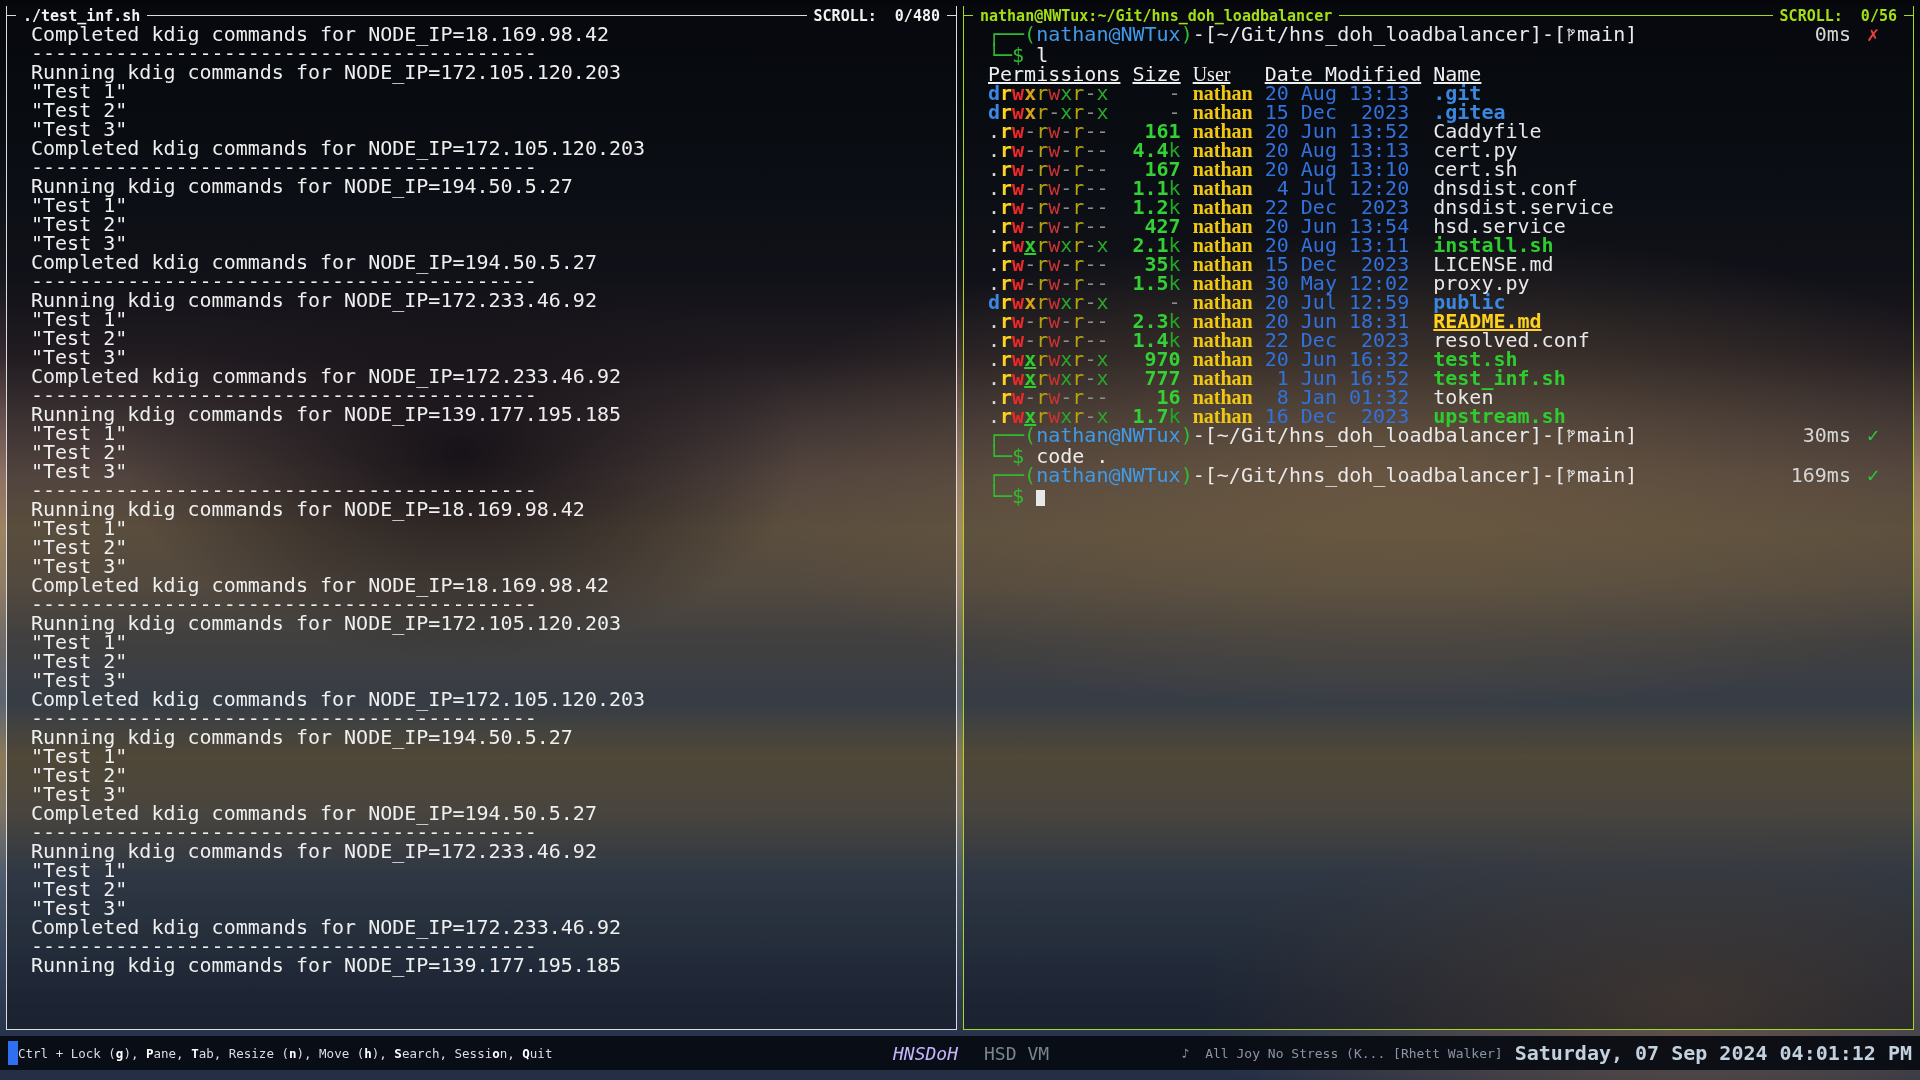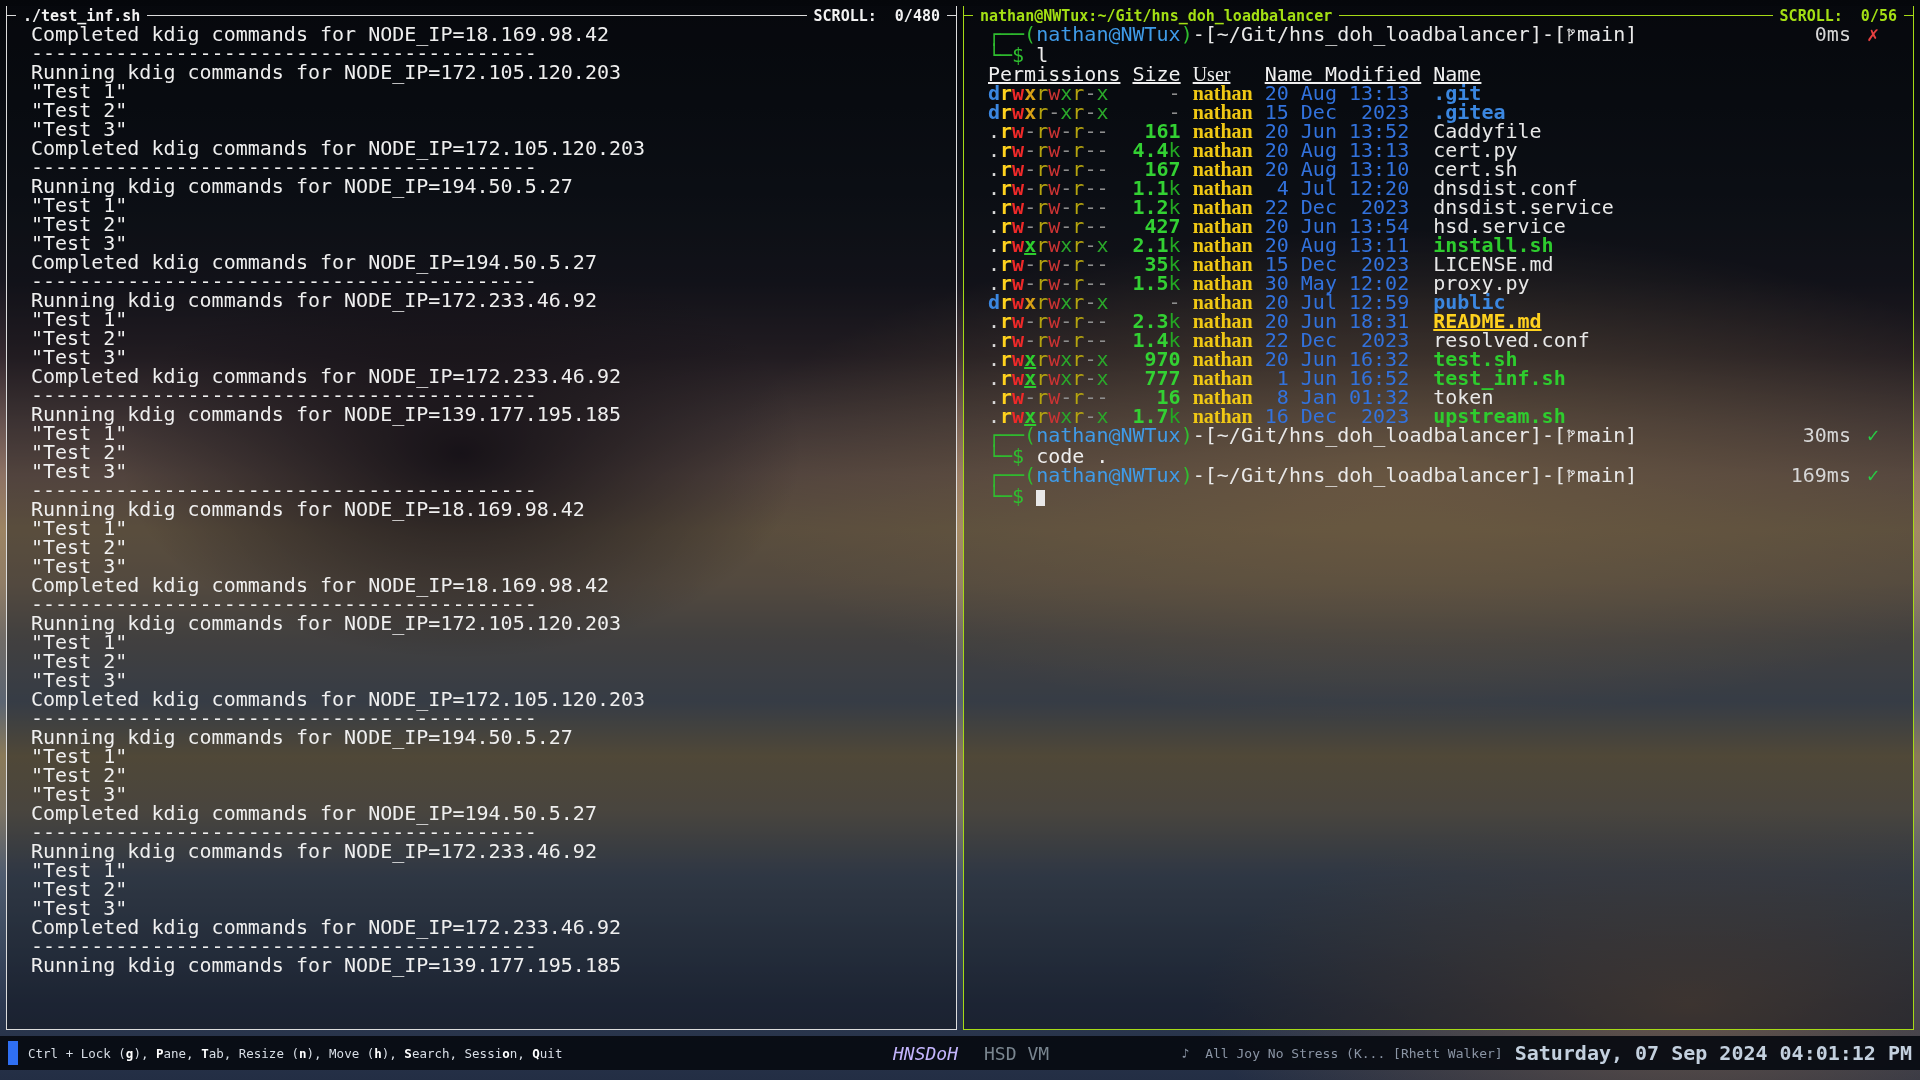--- a/index.html
+++ b/index.html
@@ -68,21 +68,21 @@
   .pm-uw{ color:#ef2929; font-weight:bold; }
   .pm-uxd{ color:#d7a016; font-weight:bold; }
   .pm-uxe{ color:#2ecc2e; font-weight:bold; text-decoration:underline; }
   .pm-gr{ color:#b5a40f; }
   .pm-gw{ color:#cc3333; }
   .pm-gx{ color:#2aa82a; }
 
   
   .statusbar{ position:relative; flex:none; height:34px; margin-top:6px; background:rgba(8,11,17,0.93); }
   .screen::after{ content:""; }
-  .sb-left{ position:absolute; left:8px; top:50%; transform:translateY(-50%); display:flex; align-items:center; gap:10px; }
+  .sb-left{ position:absolute; left:8px; top:50%; transform:translateY(-50%); display:flex; align-items:center; }
   .sb-block{ width:10px; height:24px; background:#2f6ff2; }
   .hints{ font-size:12.5px; color:#d8dee6; white-space:pre; }
   .hints b{ color:#ffffff; }
   .sb-tabs{ position:absolute; left:893px; top:50%; transform:translateY(-50%); display:flex; align-items:baseline; gap:26px; }
   .tab-active{ font-size:18px; font-weight:normal; font-style:italic; color:#c4b5fd; }
   .tab-idle{ font-size:18px; color:#79858f; }
   .sb-right{ position:absolute; right:8px; top:50%; transform:translateY(-50%); display:flex; align-items:center; gap:12px; }
   .music{ font-size:13px; color:#8b95a5; white-space:pre; }
   .clock{ font-size:20px; font-weight:bold; color:#c3d0de; white-space:pre; }
   .bottom-pad{ height:10px; flex:none; }
@@ -163,21 +163,21 @@
         <span class="pscroll">SCROLL:  0/56</span>
         <span class="tseg end"></span>
       </div>
       <div class="pcontent" id="right-content">
           <div class="line prompt-line"><span class="pg">┌──(</span><span class="pb">nathan@NWTux</span><span class="pg">)</span><span class="pw">-[</span><span class="pw">~/Git/hns_doh_loadbalancer</span><span class="pw">]-[</span><span class="branch-icon"><svg width="10" height="15" viewBox="0 0 10 15">
                 <path d="M3 3 V13 M3 9 C3 6 7 7.5 7 4.5" stroke="#e9e9e9" stroke-width="1.2" fill="none"></path>
                 <circle cx="7" cy="3.2" r="1.4" stroke="#e9e9e9" stroke-width="1.1" fill="none"></circle>
                 <circle cx="3" cy="2.2" r="1.1" stroke="#e9e9e9" stroke-width="1.1" fill="none"></circle>
               </svg></span><span class="pw">main</span><span class="pw">]</span><span class="meta"><span class="dur">0ms</span><span class="mark fail">✗</span></span></div>
           <div class="line cmd-line"><span class="pg">└─$</span><span class="cmd"> l</span></div>
-          <div class="line hdr"><span class="c-perm"><u>Permissions</u></span><span class="gap"></span><span class="c-size"><u>Size</u></span><span class="gap"></span><span class="c-user"><u>User</u></span><span class="gap"></span><span class="c-date"><u>Name Modified</u></span><span class="gap"></span><span><u>Name</u></span></div>
+          <div class="line hdr"><span class="c-perm"><u>Permissions</u></span><span class="gap"></span><span class="c-size"><u>Size</u></span><span class="gap"></span><span class="c-user"><u>User</u></span><span class="gap"></span><span class="c-date"><u>Date Modified</u></span><span class="gap"></span><span><u>Name</u></span></div>
           <div class="line file-row"><span class="c-perm"><span><span class="pm-d">d</span><span class="pm-ur">r</span><span class="pm-uw">w</span><span class="pm-uxd">x</span><span class="pm-gr">r</span><span class="pm-gw">w</span><span class="pm-gx">x</span><span class="pm-gr">r</span><span class="pm-dash">-</span><span class="pm-gx">x</span></span></span><span class="gap"></span><span class="c-size"><span class="sz-none">-</span></span><span class="gap"></span><span class="c-user u-nathan">nathan</span><span class="gap"></span><span class="c-date d-blue">20 Aug 13:13</span><span class="gap"></span><span class="nm-dir">.git</span></div>
           <div class="line file-row"><span class="c-perm"><span><span class="pm-d">d</span><span class="pm-ur">r</span><span class="pm-uw">w</span><span class="pm-uxd">x</span><span class="pm-gr">r</span><span class="pm-dash">-</span><span class="pm-gx">x</span><span class="pm-gr">r</span><span class="pm-dash">-</span><span class="pm-gx">x</span></span></span><span class="gap"></span><span class="c-size"><span class="sz-none">-</span></span><span class="gap"></span><span class="c-user u-nathan">nathan</span><span class="gap"></span><span class="c-date d-blue">15 Dec  2023</span><span class="gap"></span><span class="nm-dir">.gitea</span></div>
           <div class="line file-row"><span class="c-perm"><span><span class="pm-dot">.</span><span class="pm-ur">r</span><span class="pm-uw">w</span><span class="pm-dash">-</span><span class="pm-gr">r</span><span class="pm-gw">w</span><span class="pm-dash">-</span><span class="pm-gr">r</span><span class="pm-dash">-</span><span class="pm-dash">-</span></span></span><span class="gap"></span><span class="c-size"><span class="sz-num">161</span></span><span class="gap"></span><span class="c-user u-nathan">nathan</span><span class="gap"></span><span class="c-date d-blue">20 Jun 13:52</span><span class="gap"></span><span class="nm-file">Caddyfile</span></div>
           <div class="line file-row"><span class="c-perm"><span><span class="pm-dot">.</span><span class="pm-ur">r</span><span class="pm-uw">w</span><span class="pm-dash">-</span><span class="pm-gr">r</span><span class="pm-gw">w</span><span class="pm-dash">-</span><span class="pm-gr">r</span><span class="pm-dash">-</span><span class="pm-dash">-</span></span></span><span class="gap"></span><span class="c-size"><span class="sz-num">4.4</span><span class="sz-suf">k</span></span><span class="gap"></span><span class="c-user u-nathan">nathan</span><span class="gap"></span><span class="c-date d-blue">20 Aug 13:13</span><span class="gap"></span><span class="nm-file">cert.py</span></div>
           <div class="line file-row"><span class="c-perm"><span><span class="pm-dot">.</span><span class="pm-ur">r</span><span class="pm-uw">w</span><span class="pm-dash">-</span><span class="pm-gr">r</span><span class="pm-gw">w</span><span class="pm-dash">-</span><span class="pm-gr">r</span><span class="pm-dash">-</span><span class="pm-dash">-</span></span></span><span class="gap"></span><span class="c-size"><span class="sz-num">167</span></span><span class="gap"></span><span class="c-user u-nathan">nathan</span><span class="gap"></span><span class="c-date d-blue">20 Aug 13:10</span><span class="gap"></span><span class="nm-file">cert.sh</span></div>
           <div class="line file-row"><span class="c-perm"><span><span class="pm-dot">.</span><span class="pm-ur">r</span><span class="pm-uw">w</span><span class="pm-dash">-</span><span class="pm-gr">r</span><span class="pm-gw">w</span><span class="pm-dash">-</span><span class="pm-gr">r</span><span class="pm-dash">-</span><span class="pm-dash">-</span></span></span><span class="gap"></span><span class="c-size"><span class="sz-num">1.1</span><span class="sz-suf">k</span></span><span class="gap"></span><span class="c-user u-nathan">nathan</span><span class="gap"></span><span class="c-date d-blue"> 4 Jul 12:20</span><span class="gap"></span><span class="nm-file">dnsdist.conf</span></div>
           <div class="line file-row"><span class="c-perm"><span><span class="pm-dot">.</span><span class="pm-ur">r</span><span class="pm-uw">w</span><span class="pm-dash">-</span><span class="pm-gr">r</span><span class="pm-gw">w</span><span class="pm-dash">-</span><span class="pm-gr">r</span><span class="pm-dash">-</span><span class="pm-dash">-</span></span></span><span class="gap"></span><span class="c-size"><span class="sz-num">1.2</span><span class="sz-suf">k</span></span><span class="gap"></span><span class="c-user u-nathan">nathan</span><span class="gap"></span><span class="c-date d-blue">22 Dec  2023</span><span class="gap"></span><span class="nm-file">dnsdist.service</span></div>
           <div class="line file-row"><span class="c-perm"><span><span class="pm-dot">.</span><span class="pm-ur">r</span><span class="pm-uw">w</span><span class="pm-dash">-</span><span class="pm-gr">r</span><span class="pm-gw">w</span><span class="pm-dash">-</span><span class="pm-gr">r</span><span class="pm-dash">-</span><span class="pm-dash">-</span></span></span><span class="gap"></span><span class="c-size"><span class="sz-num">427</span></span><span class="gap"></span><span class="c-user u-nathan">nathan</span><span class="gap"></span><span class="c-date d-blue">20 Jun 13:54</span><span class="gap"></span><span class="nm-file">hsd.service</span></div>
           <div class="line file-row"><span class="c-perm"><span><span class="pm-dot">.</span><span class="pm-ur">r</span><span class="pm-uw">w</span><span class="pm-uxe">x</span><span class="pm-gr">r</span><span class="pm-gw">w</span><span class="pm-gx">x</span><span class="pm-gr">r</span><span class="pm-dash">-</span><span class="pm-gx">x</span></span></span><span class="gap"></span><span class="c-size"><span class="sz-num">2.1</span><span class="sz-suf">k</span></span><span class="gap"></span><span class="c-user u-nathan">nathan</span><span class="gap"></span><span class="c-date d-blue">20 Aug 13:11</span><span class="gap"></span><span class="nm-exec">install.sh</span></div>
           <div class="line file-row"><span class="c-perm"><span><span class="pm-dot">.</span><span class="pm-ur">r</span><span class="pm-uw">w</span><span class="pm-dash">-</span><span class="pm-gr">r</span><span class="pm-gw">w</span><span class="pm-dash">-</span><span class="pm-gr">r</span><span class="pm-dash">-</span><span class="pm-dash">-</span></span></span><span class="gap"></span><span class="c-size"><span class="sz-num">35</span><span class="sz-suf">k</span></span><span class="gap"></span><span class="c-user u-nathan">nathan</span><span class="gap"></span><span class="c-date d-blue">15 Dec  2023</span><span class="gap"></span><span class="nm-file">LICENSE.md</span></div>

